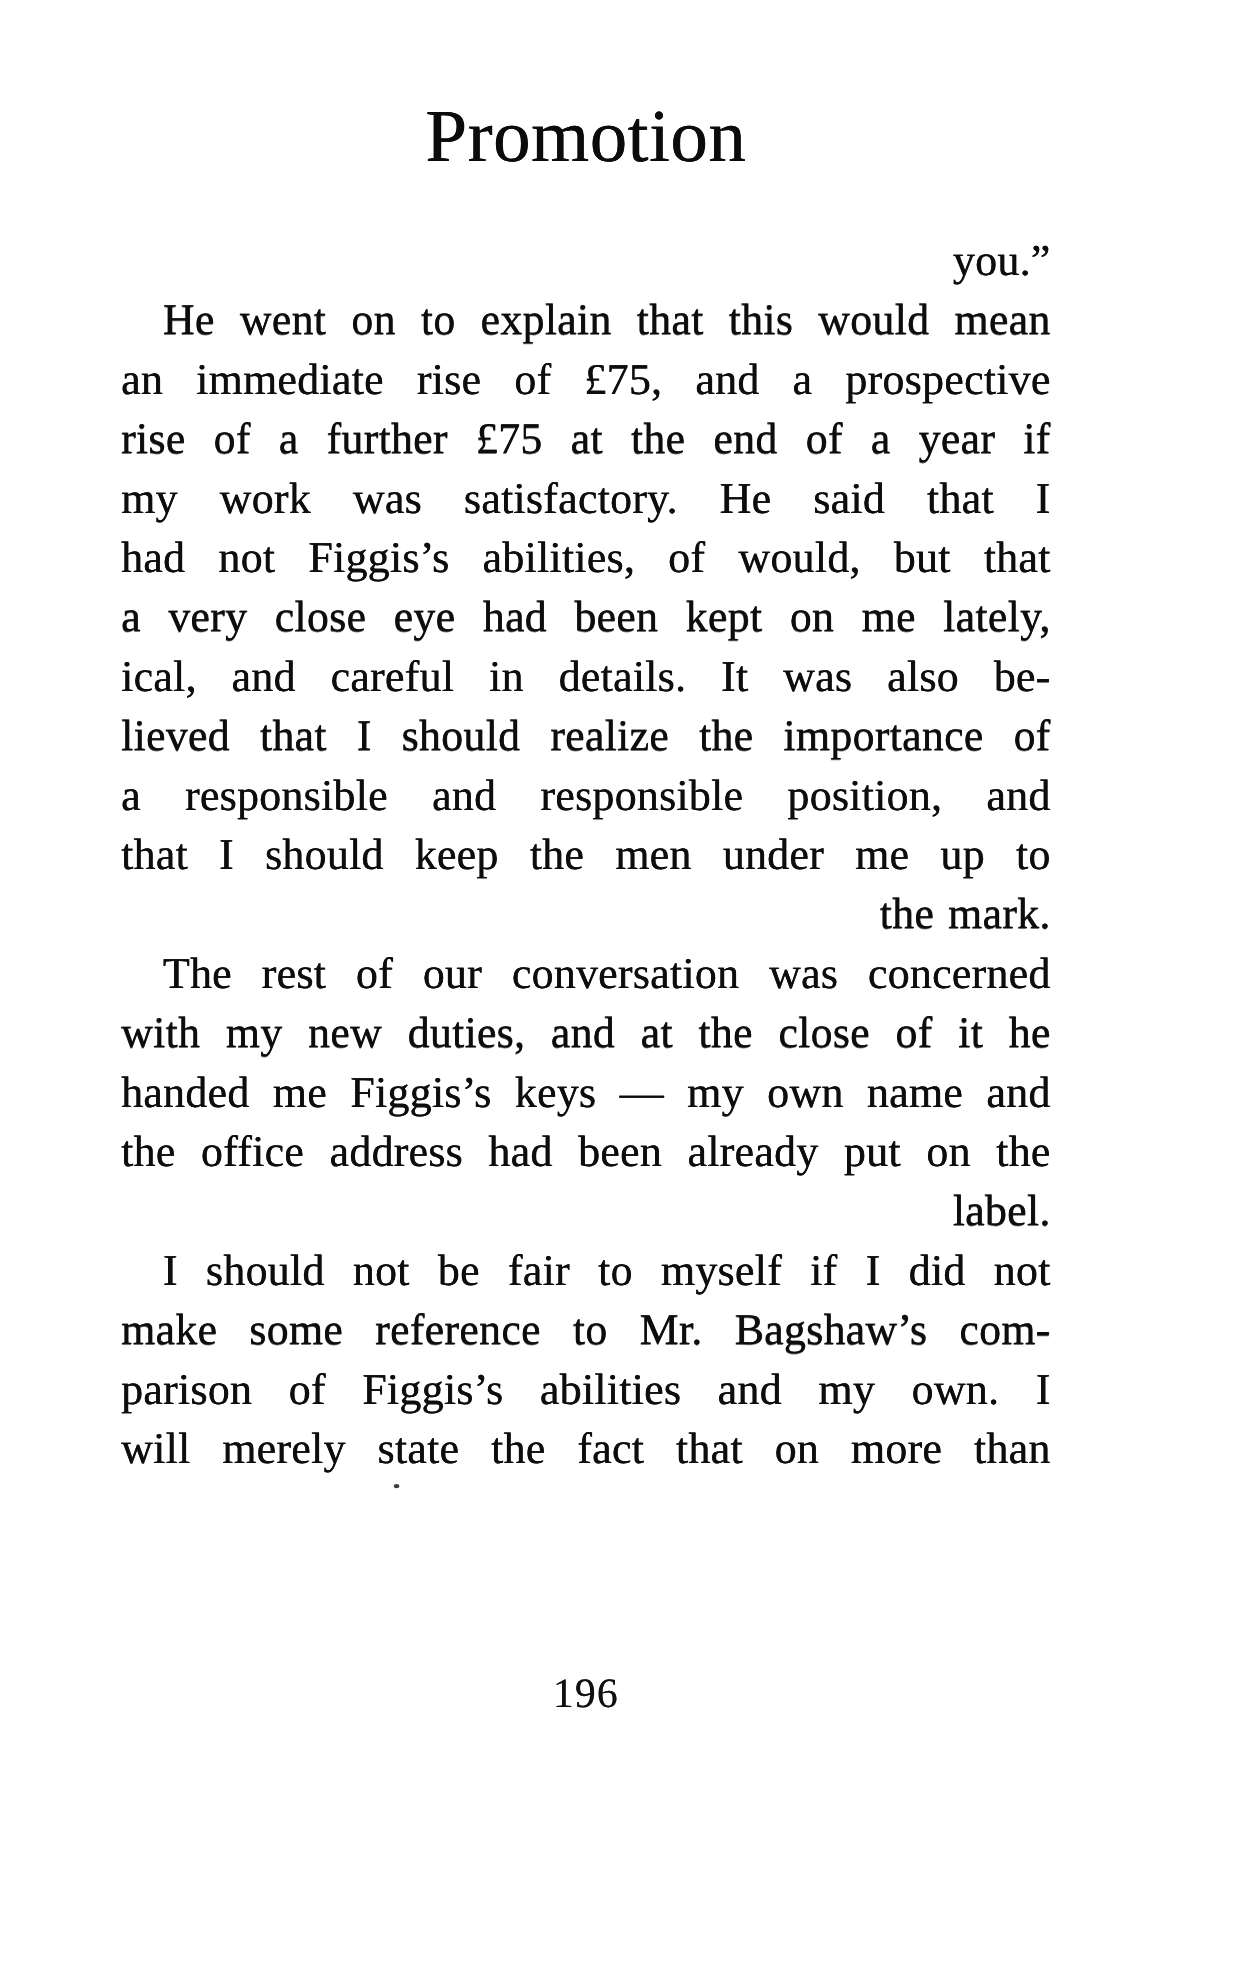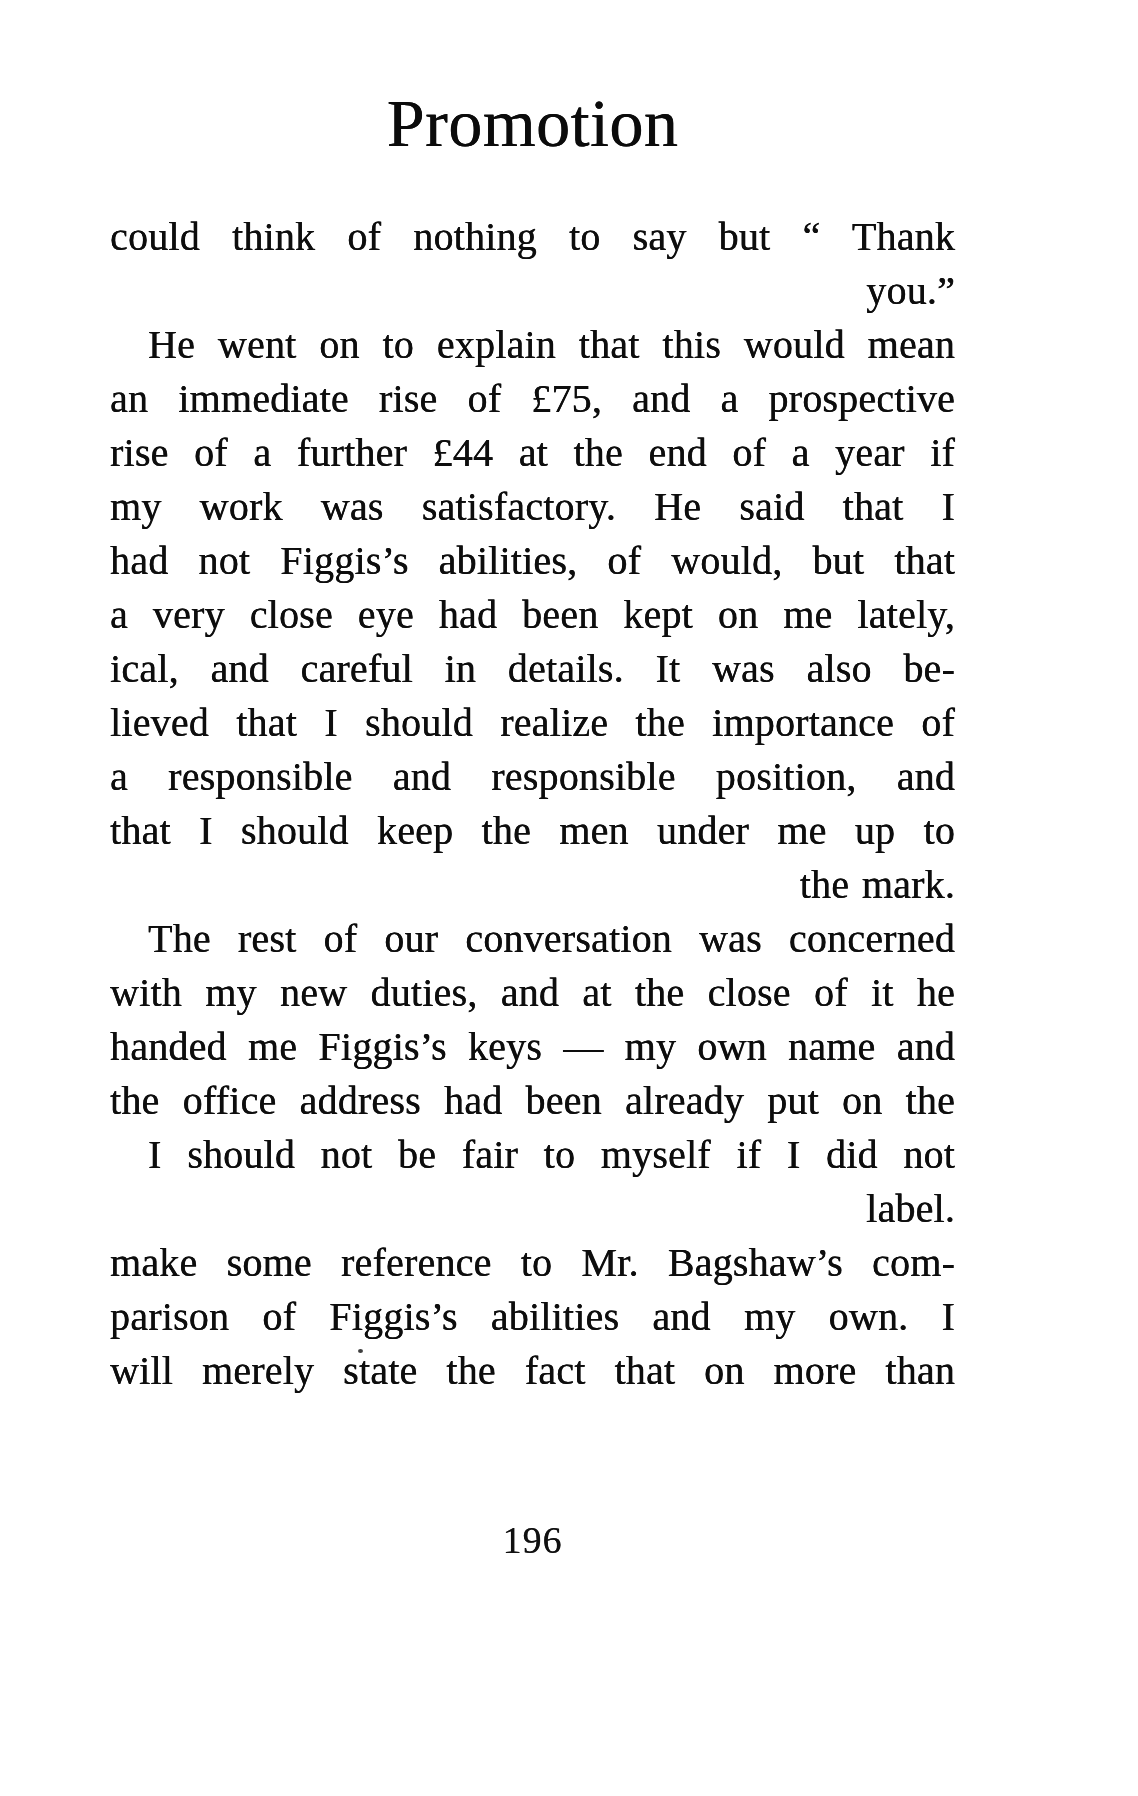--- a/index.html
+++ b/index.html
@@ -83,39 +83,38 @@
     opacity: 0.85;
   }
 </style>
 </head>
 <body>
 
 <div id="page">
   <div id="title">Promotion</div>
 
   <div id="body-text">
-      <div class="line j">could think of nothing to say but “ Thank</div>
       <div class="line">you.”</div>
       <div class="line j indent">He went on to explain that this would mean</div>
       <div class="line j">an immediate rise of £75, and a prospective</div>
-      <div class="line j">rise of a further £44 at the end of a year if</div>
+      <div class="line j">rise of a further £75 at the end of a year if</div>
       <div class="line j">my work was satisfactory.  He said that I</div>
       <div class="line j">had not Figgis’s abilities, of would, but that</div>
       <div class="line j">a very close eye had been kept on me lately,</div>
       <div class="line j">ical, and careful in details.  It was also be-</div>
       <div class="line j">lieved that I should realize the importance of</div>
       <div class="line j">a responsible and responsible position, and</div>
       <div class="line j">that I should keep the men under me up to</div>
       <div class="line">the mark.</div>
       <div class="line j indent">The rest of our conversation was concerned</div>
       <div class="line j">with my new duties, and at the close of it he</div>
       <div class="line j">handed me Figgis’s keys — my own name and</div>
       <div class="line j">the office address had been already put on the</div>
+      <div class="line">label.</div>
       <div class="line j indent">I should not be fair to myself if I did not</div>
-      <div class="line">label.</div>
       <div class="line j">make some reference to Mr. Bagshaw’s com-</div>
       <div class="line j">parison of Figgis’s abilities and my own.  I</div>
       <div class="line j">will merely state the fact that on more than</div>
     </div>
 
   <div id="speck"></div>
 
   <div id="folio">196</div>
 </div>
 

